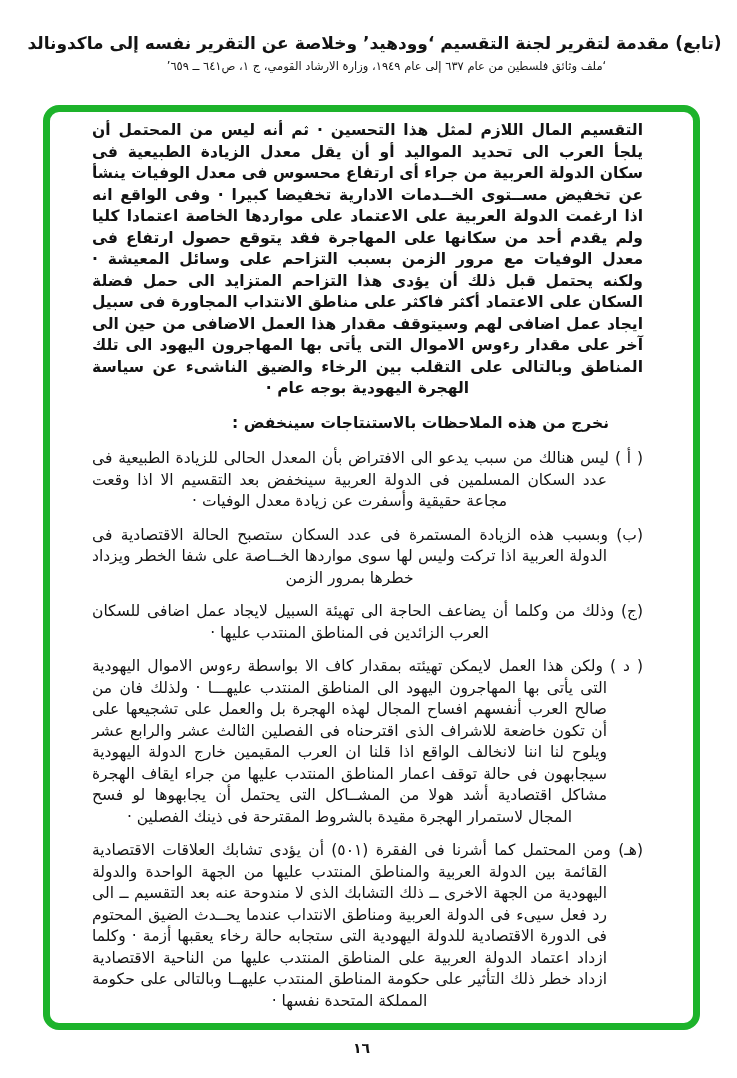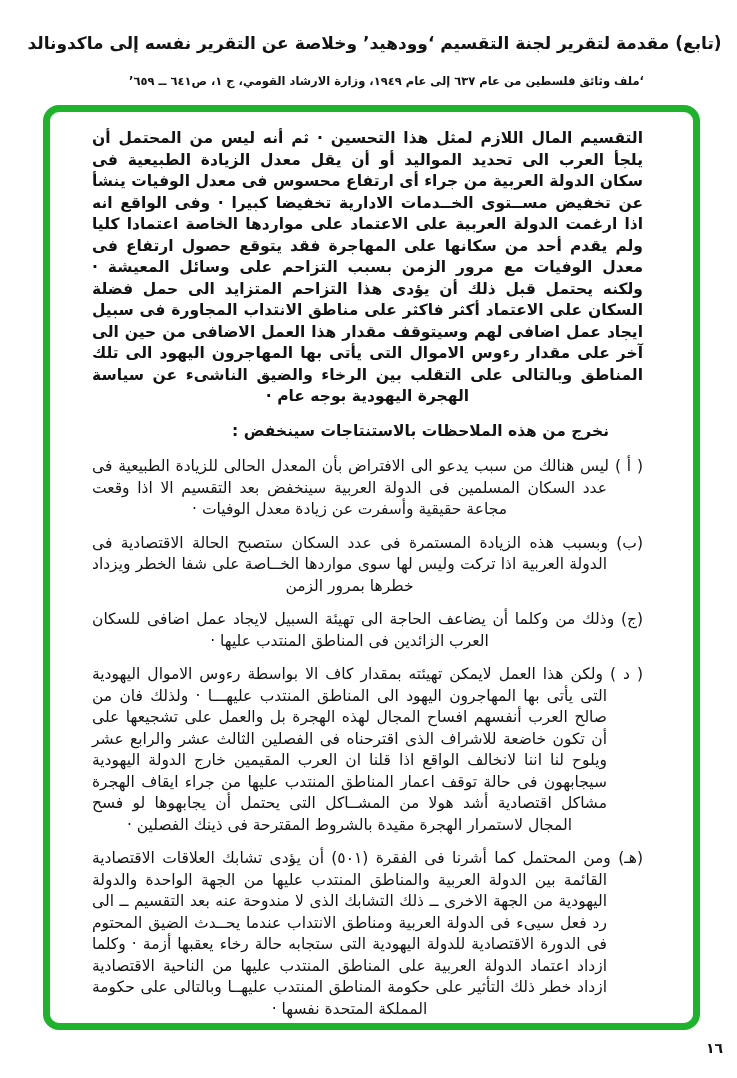--- a/index.html
+++ b/index.html
@@ -23,36 +23,36 @@
     text-align: center;
   }
   .header-title {
     font-size: 17px;
     font-weight: bold;
     line-height: 1.3;
     padding-left: 12px;
   }
   .header-subtitle {
     font-size: 11.5px;
-    font-weight: bold;
-    margin-top: 20px;
+    font-weight: normal;
+    margin-top: 5px;
     padding-left: 36px;
   }
 
   
   .doc-frame {
     position: absolute;
     box-sizing: border-box;
     left: 43px;
     top: 105px;
     width: 657px;
     height: 925px;
     border: 7px solid #1db32b;
     border-radius: 16px;
-    padding: 16px 50px 12px 42px;
+    padding: 8px 50px 12px 42px;
     overflow: hidden;
     background: #ffffff;
   }
 
   .body-text {
     font-size: 15.5px;
     font-weight: bold;
     line-height: 21.5px;
     text-align: justify;
     text-align-last: center;
@@ -78,21 +78,21 @@
     text-indent: -36px;
     margin: 0 0 12px 0;
   }
   .list-item .marker { white-space: nowrap; }
 
   .page-number {
     position: absolute;
     top: 1040px;
     left: 0;
     right: 14px;
-    text-align: right;
+    text-align: center;
     font-size: 14px;
     font-weight: bold;
   }
 </style>
 </head>
 <body>
 
 <div class="header">
   <div class="header-title">(تابع) مقدمة لتقرير لجنة التقسيم ‘وودهيد’ وخلاصة عن التقرير نفسه إلى ماكدونالد</div>
   <div class="header-subtitle">‘ملف وثائق فلسطين من عام ٦٣٧ إلى عام ١٩٤٩، وزارة الارشاد القومي، ج ١، ص٦٤١ ــ ٦٥٩’</div>

